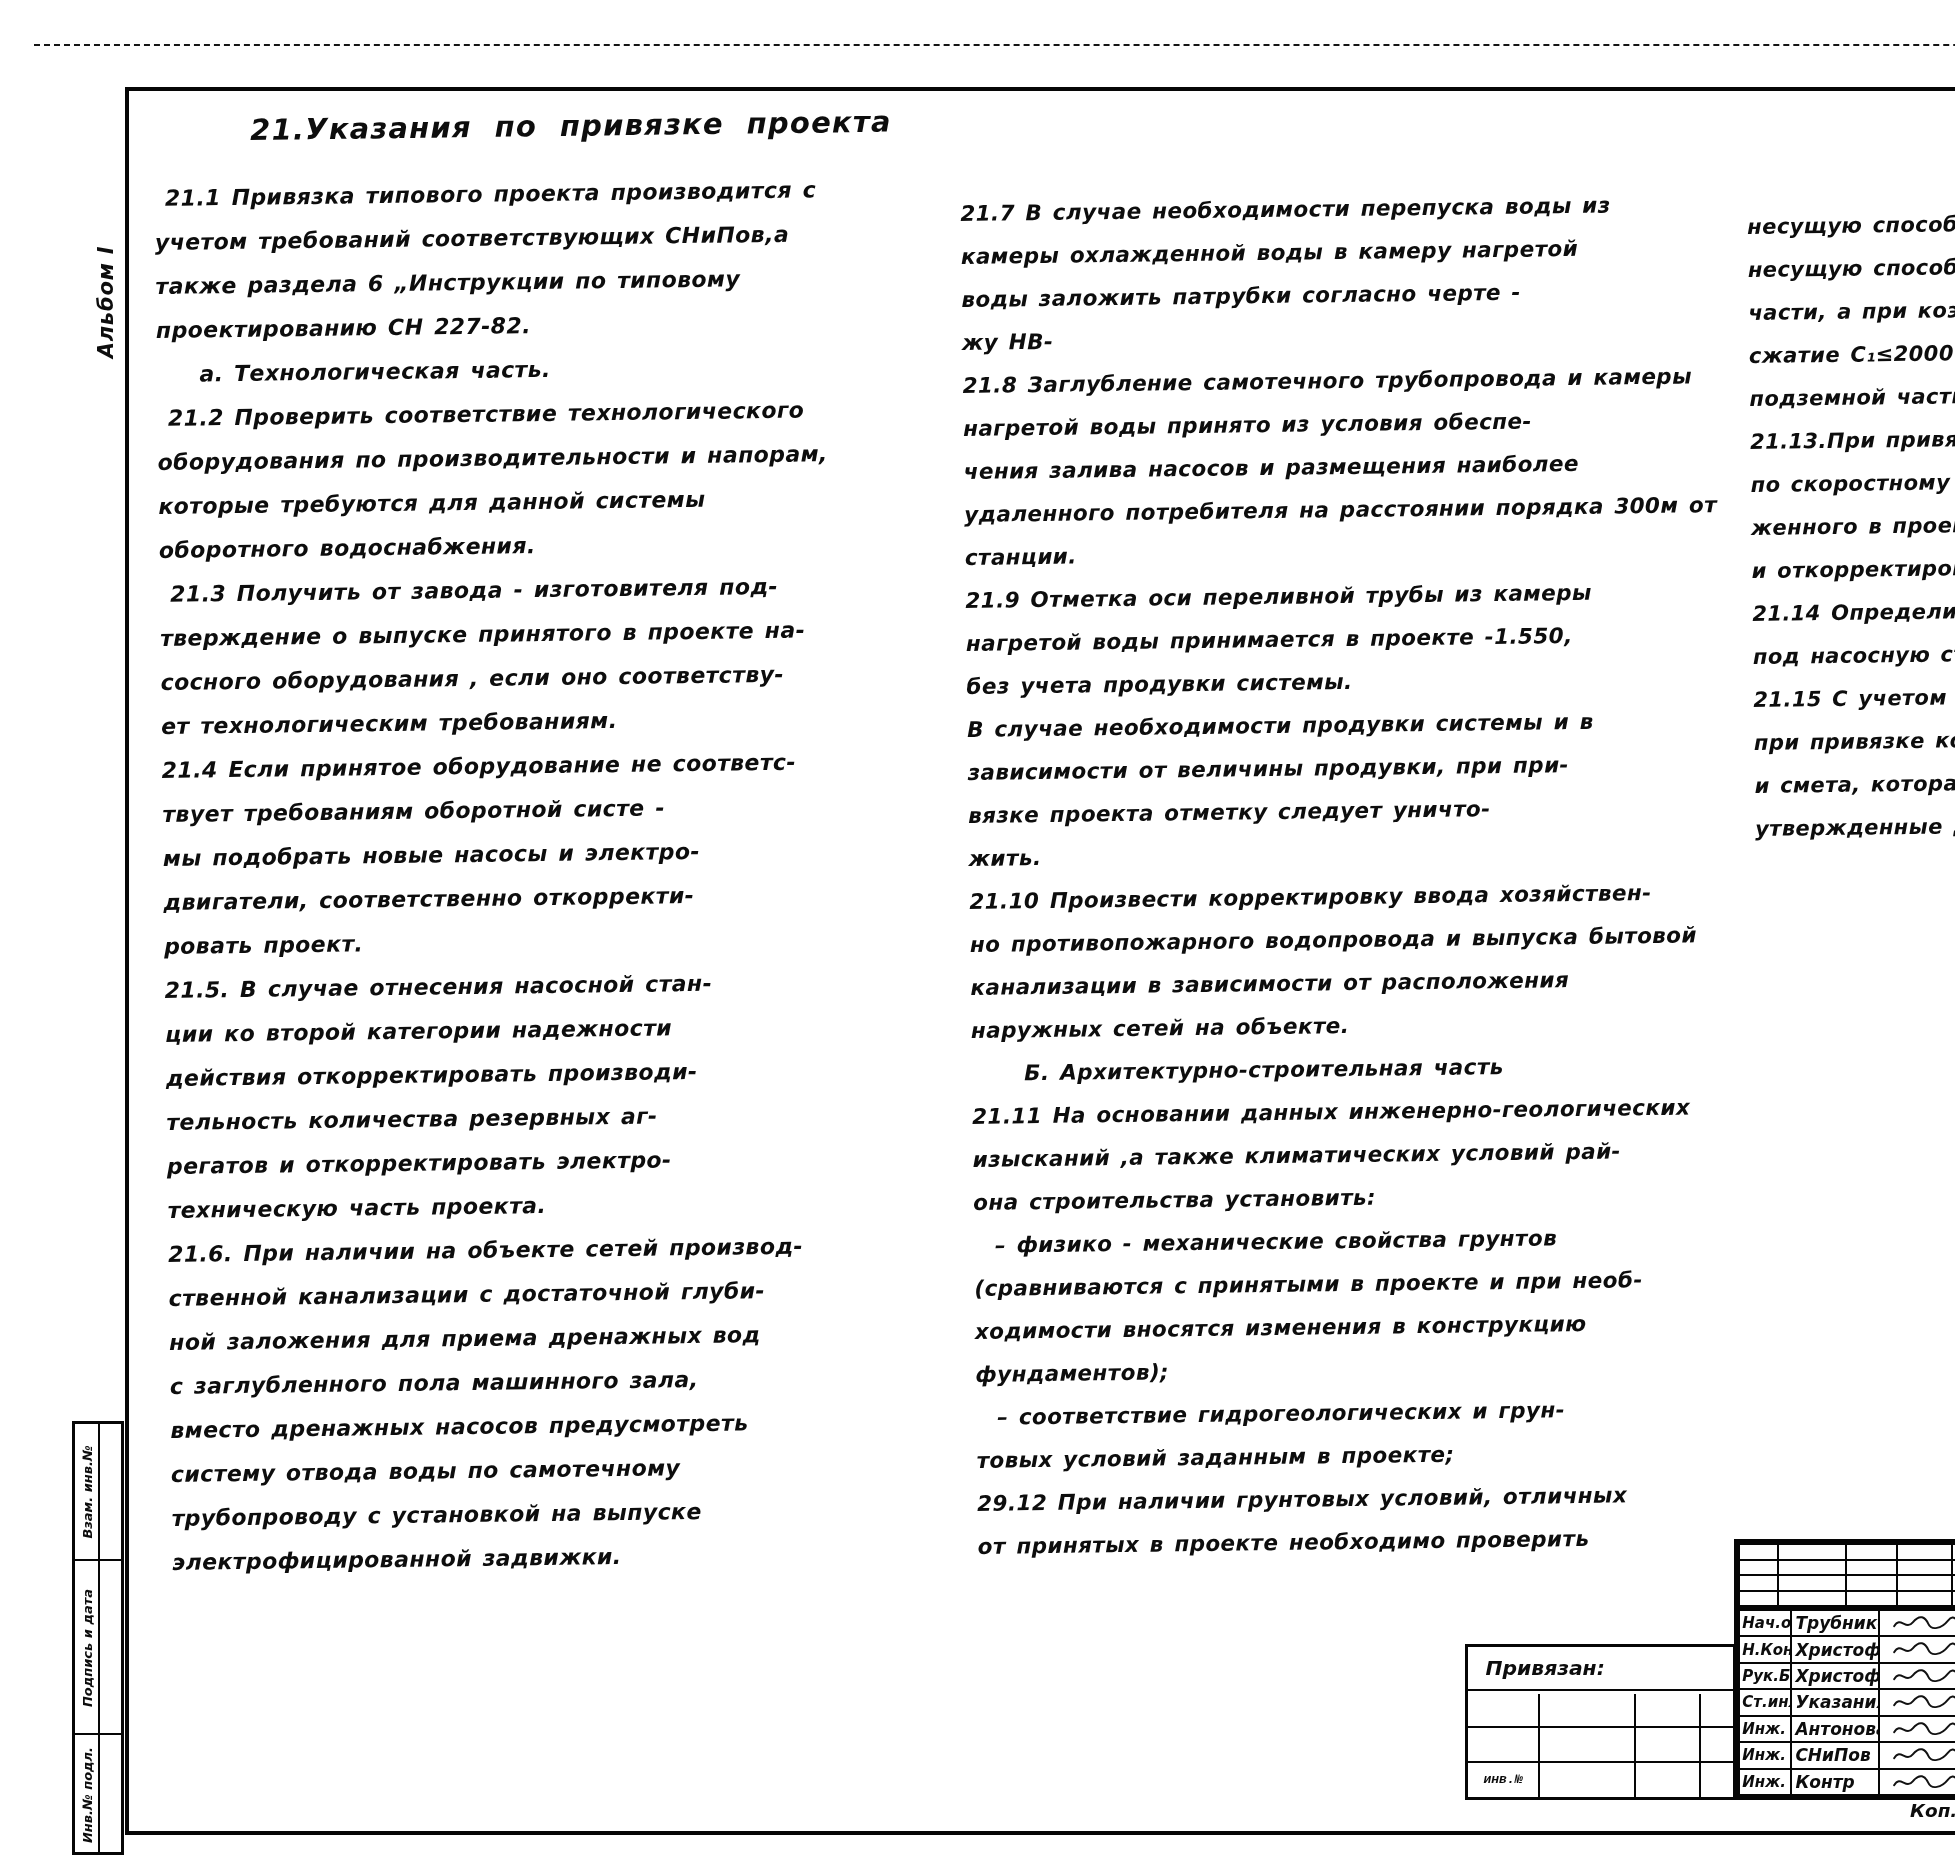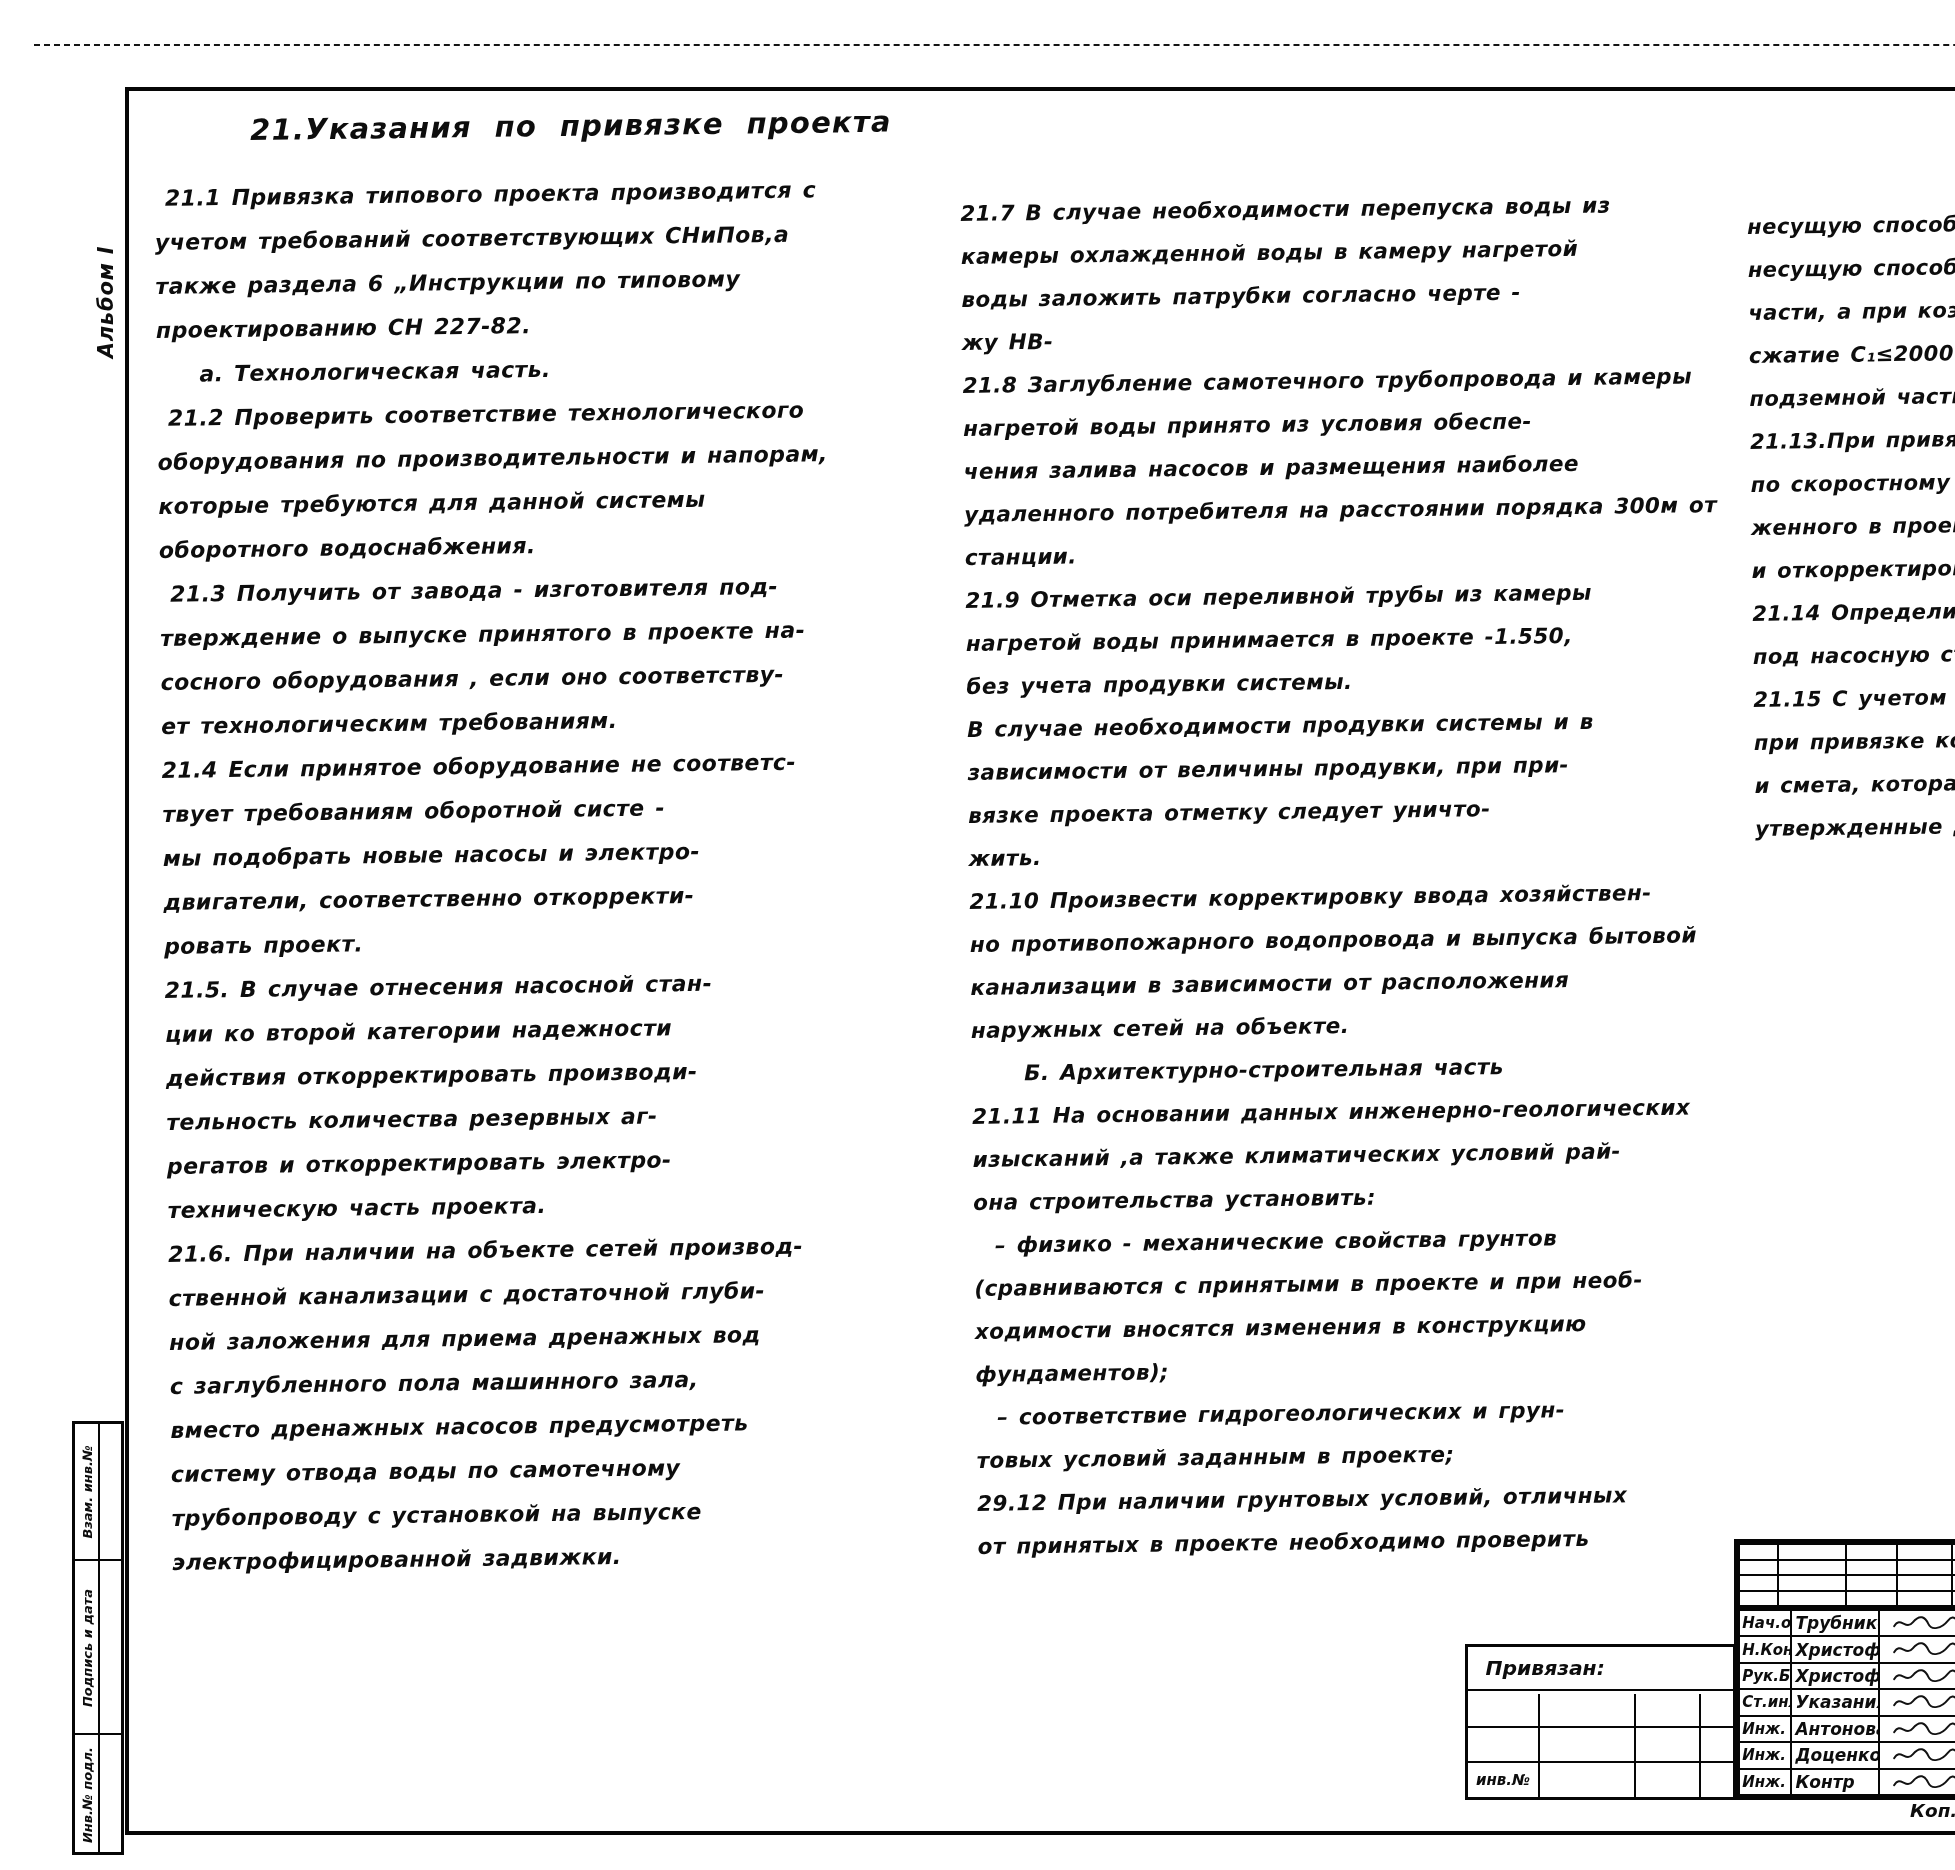--- a/index.html
+++ b/index.html
@@ -34,21 +34,21 @@
   #col1{left:154px;top:177px;--fs:22px;--lh:44px;width:806px;}
   #col2{left:960px;top:192px;--fs:21.5px;--lh:43px;width:798px;}
   #col3{left:1747px;top:206px;--fs:21px;--lh:43px;width:806px;}
   
   #attach-box{left:1465px;top:1644px;width:271px;height:156px;border:3.5px solid #060606;padding-left:24px;}
   #attach-head{position:absolute;left:0;top:0;width:100%;height:44px;border-bottom:2.7px solid #060606;
     display:flex;align-items:center;padding-left:17.6px;box-sizing:border-box;font-size:20.3px;}
   #attach-grid{position:absolute;left:0;top:47px;right:0;bottom:0;display:grid;
     grid-template-columns:72px 96px 65px auto;grid-template-rows:repeat(3,1fr);}
   #attach-grid > div{border-right:2px solid #060606;border-bottom:2px solid #060606;
-    display:flex;align-items:center;justify-content:center;font-size:15px;}
+    display:flex;align-items:center;justify-content:center;font-size:13px;font-family:Liberation Mono, monospace;}
   #attach-grid > div:nth-child(4n){border-right:none;}
   #attach-grid > div:nth-child(n+9){border-bottom:none;}
   
   #stamp{left:1734px;top:1539px;width:789px;height:261px;border:4.3px solid #060606;}
   #stamp .cell{position:absolute;box-sizing:border-box;border:2px solid #060606;}
   #chgrid{left:0;top:0;width:278px;height:66px;display:grid;
     grid-template-columns:39px 68px 51px 55px auto;grid-template-rows:repeat(4,1fr);}
   #chgrid > div{border-right:2px solid #060606;border-bottom:2px solid #060606;}
   #chgrid > div:nth-child(5n){border-right:none;}
   #staff{left:0;top:66px;width:278px;height:187px;display:flex;flex-direction:column;}
@@ -264,21 +264,21 @@
         <div class="c role hw">Инж.</div>
         <div class="c name hw">Антонова</div>
         <div class="c sig">
           <svg class="sig" width="70" height="20.3" viewBox="0 0 180 52">
             <path d="M8 34 C 24 6, 38 46, 56 24 S 88 10, 96 28 S 130 40, 146 20 S 166 22, 174 16" stroke="#121212" stroke-width="5" fill="none" stroke-linecap="round"></path>
           </svg>
         </div>
       </div>
       <div class="staff-row">
         <div class="c role hw">Инж.</div>
-        <div class="c name hw">Доценко</div>
+        <div class="c name hw">СНиПов</div>
         <div class="c sig">
           <svg class="sig" width="70" height="20.3" viewBox="0 0 180 52">
             <path d="M8 34 C 24 6, 38 46, 56 24 S 88 10, 96 28 S 130 40, 146 20 S 166 22, 174 16" stroke="#121212" stroke-width="5" fill="none" stroke-linecap="round"></path>
           </svg>
         </div>
       </div>
       <div class="staff-row">
         <div class="c role hw">Инж.</div>
         <div class="c name hw">Контр</div>
         <div class="c sig">

